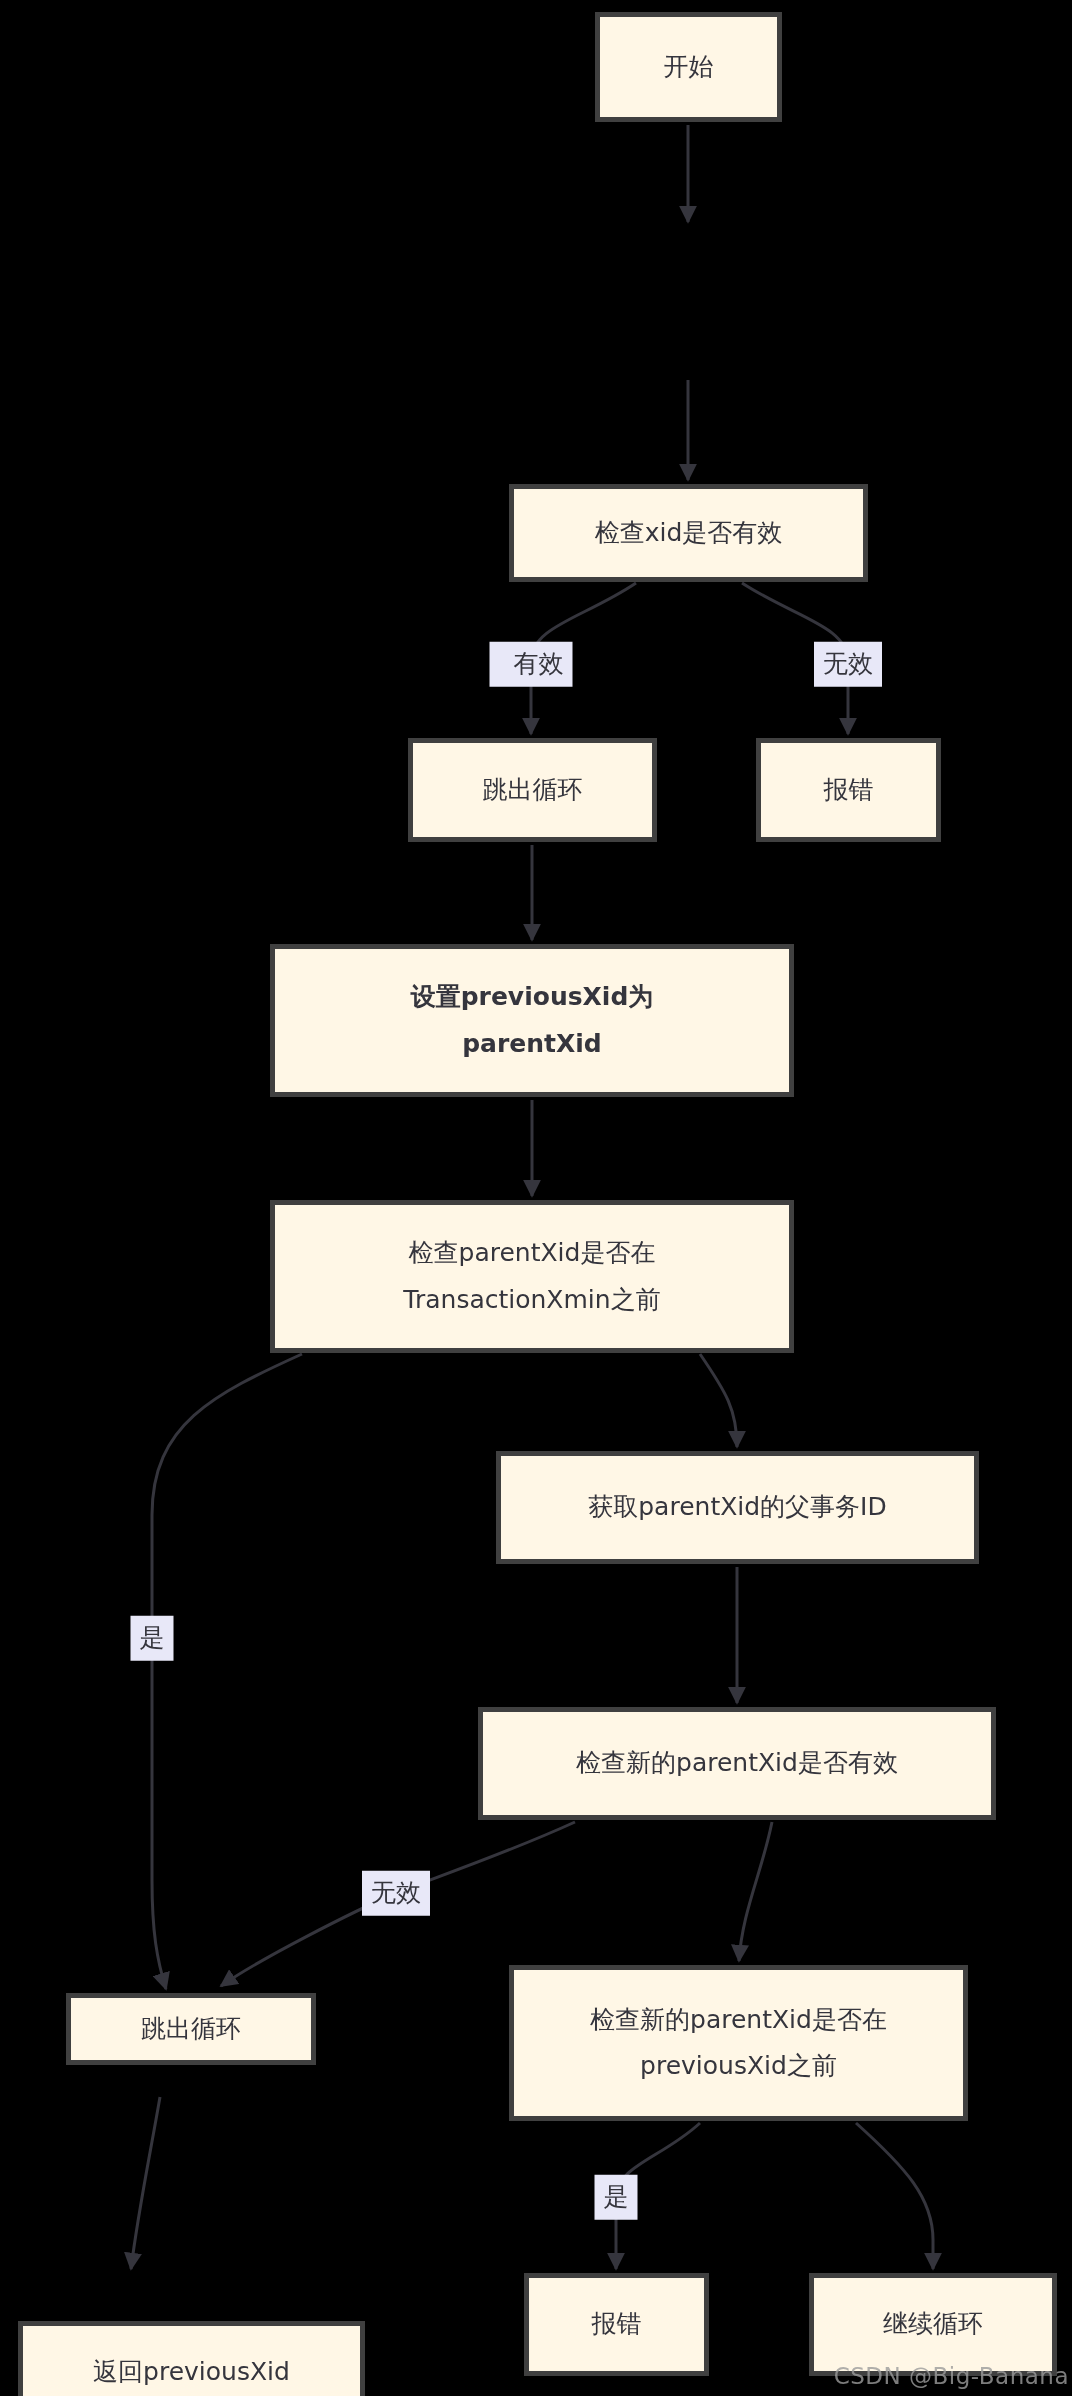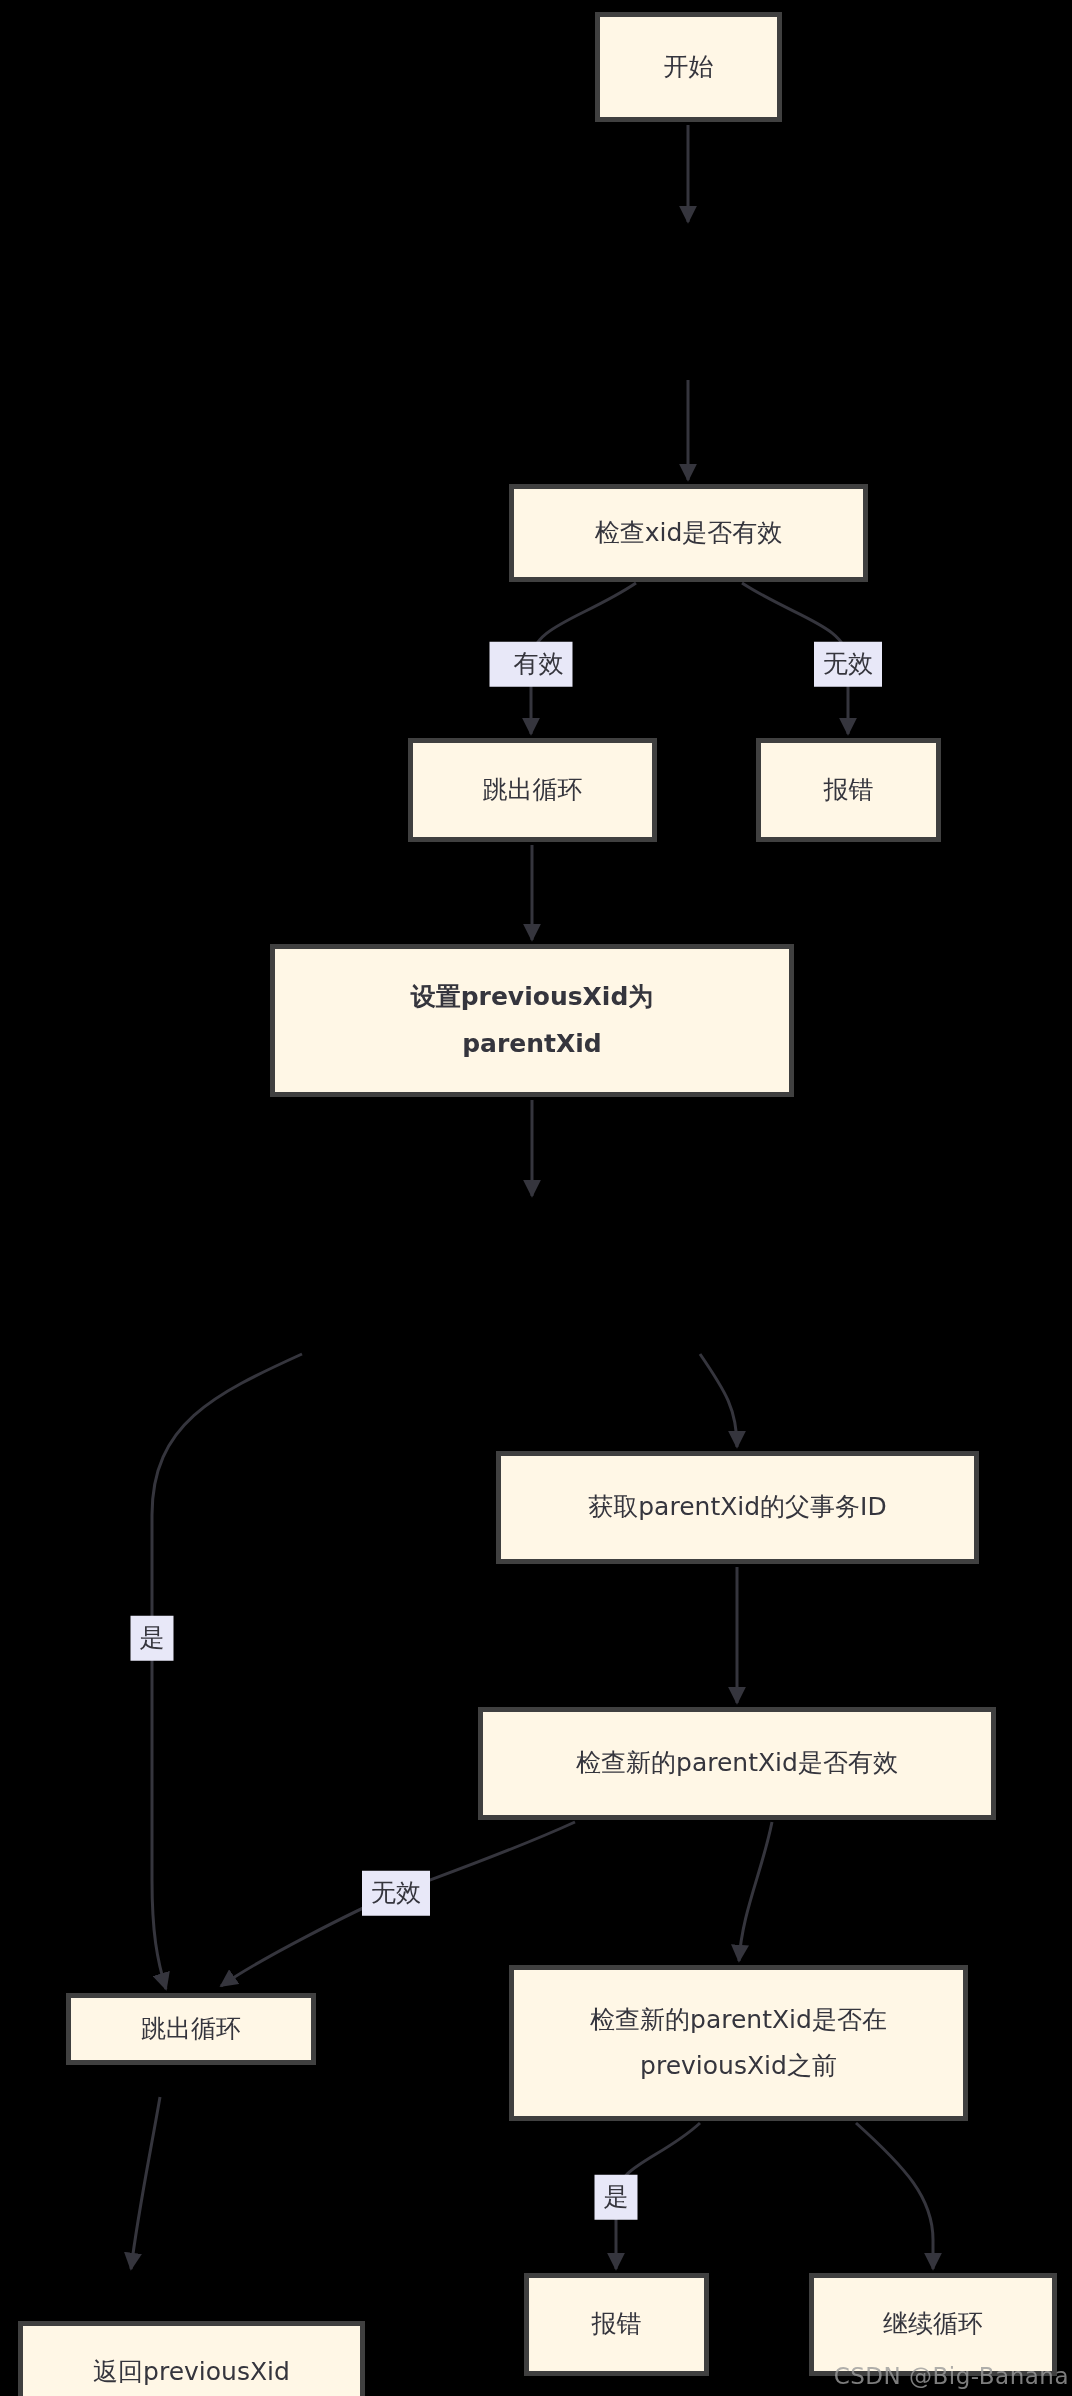--- a/index.html
+++ b/index.html
@@ -93,20 +93,22 @@
 
   <div class="node" style="left:509px; top:484px; width:359px; height:98px;">检查xid是否有效</div>
 
   <div class="node" style="left:408px; top:738px; width:249px; height:104px;">跳出循环</div>
 
   <div class="node" style="left:756px; top:738px; width:185px; height:104px;">报错</div>
 
   <div class="node" style="left:270px; top:944px; width:524px; height:153px;font-weight:bold;">设置previousXid为
 parentXid</div>
 
+  <div class="node" style="left:270px; top:1200px; width:524px; height:153px;">检查parentXid是否在
+TransactionXmin之前</div>
 
   <div class="node" style="left:496px; top:1451px; width:483px; height:113px;">获取parentXid的父事务ID</div>
 
   <div class="node" style="left:478px; top:1707px; width:518px; height:113px;">检查新的parentXid是否有效</div>
 
   <div class="node" style="left:66px; top:1993px; width:250px; height:72px;">跳出循环</div>
 
   <div class="node" style="left:509px; top:1965px; width:459px; height:156px;">检查新的parentXid是否在
 previousXid之前</div>
 

